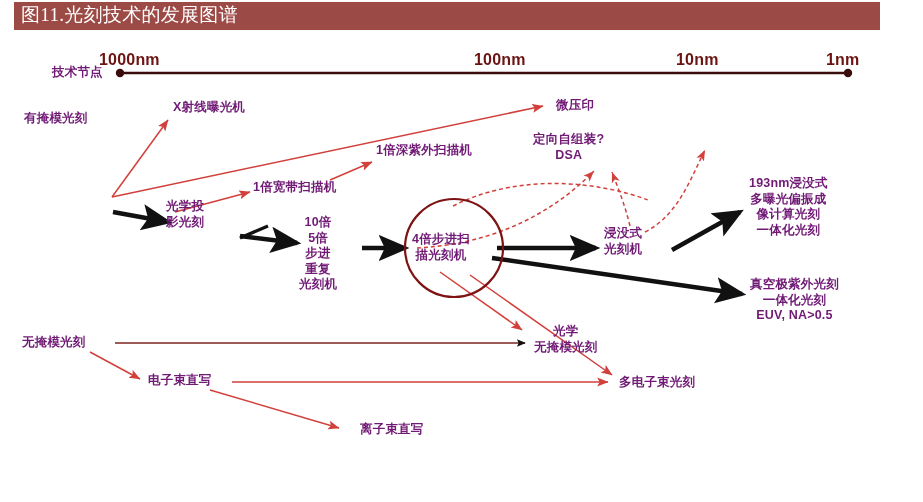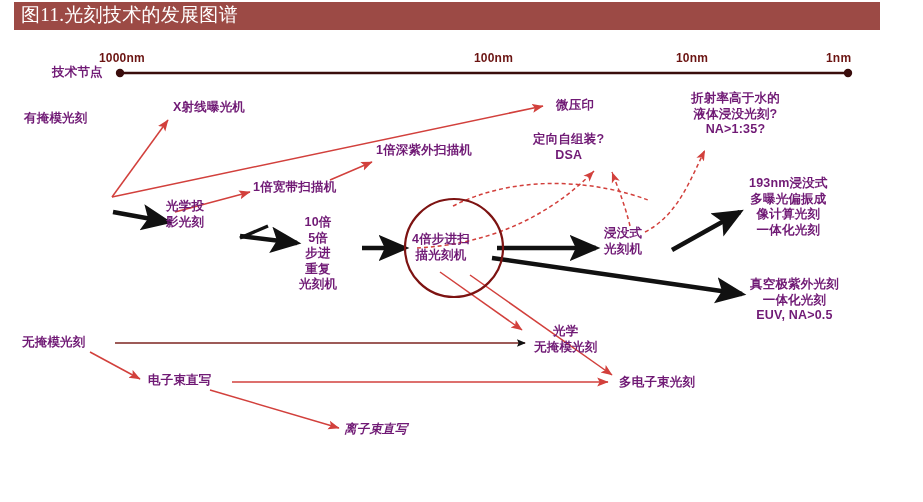--- a/index.html
+++ b/index.html
@@ -56,21 +56,21 @@
     white-space: pre;
     letter-spacing: 0.2px;
   }
   .node.center {
     text-align: center;
   }
   .axis-label {
     position: absolute;
     color: #6b1412;
     font-family: "Liberation Sans", "DejaVu Sans", sans-serif;
-    font-size: 12px;
+    font-size: 16px;
     font-weight: bold;
     white-space: pre;
     letter-spacing: 0.2px;
   }
 </style>
 </head>
 <body>
 
 <div id="page">
 
@@ -170,30 +170,27 @@
 5倍
 步进
 重复
 光刻机</div>
   <div class="node center" style="left:412px; top:232px;">4倍步进扫
 描光刻机</div>
   <div class="node center" style="left:533px; top:132px;">定向自组装?
 DSA</div>
   <div class="node center" style="left:604px; top:226px;">浸没式
 光刻机</div>
-  <div class="node center" style="left:691px; top:91px;">折射率高于水的
-液体浸没光刻?
-NA&gt;1:35?</div>
   <div class="node center" style="left:749px; top:176px;">193nm浸没式
 多曝光偏振成
 像计算光刻
 一体化光刻</div>
   <div class="node center" style="left:750px; top:277px;">真空极紫外光刻
 一体化光刻
 EUV, NA&gt;0.5</div>
   <div class="node" style="left:22px;  top:335px;">无掩模光刻</div>
   <div class="node center" style="left:534px; top:324px;">光学
 无掩模光刻</div>
   <div class="node" style="left:148px; top:373px;">电子束直写</div>
   <div class="node" style="left:619px; top:375px;">多电子束光刻</div>
-  <div class="node" style="left:344px; top:422px;font-style:italic;">离子束直写</div>
+  <div class="node" style="left:360px; top:422px;">离子束直写</div>
 
 </div>
 
 </body></html>

